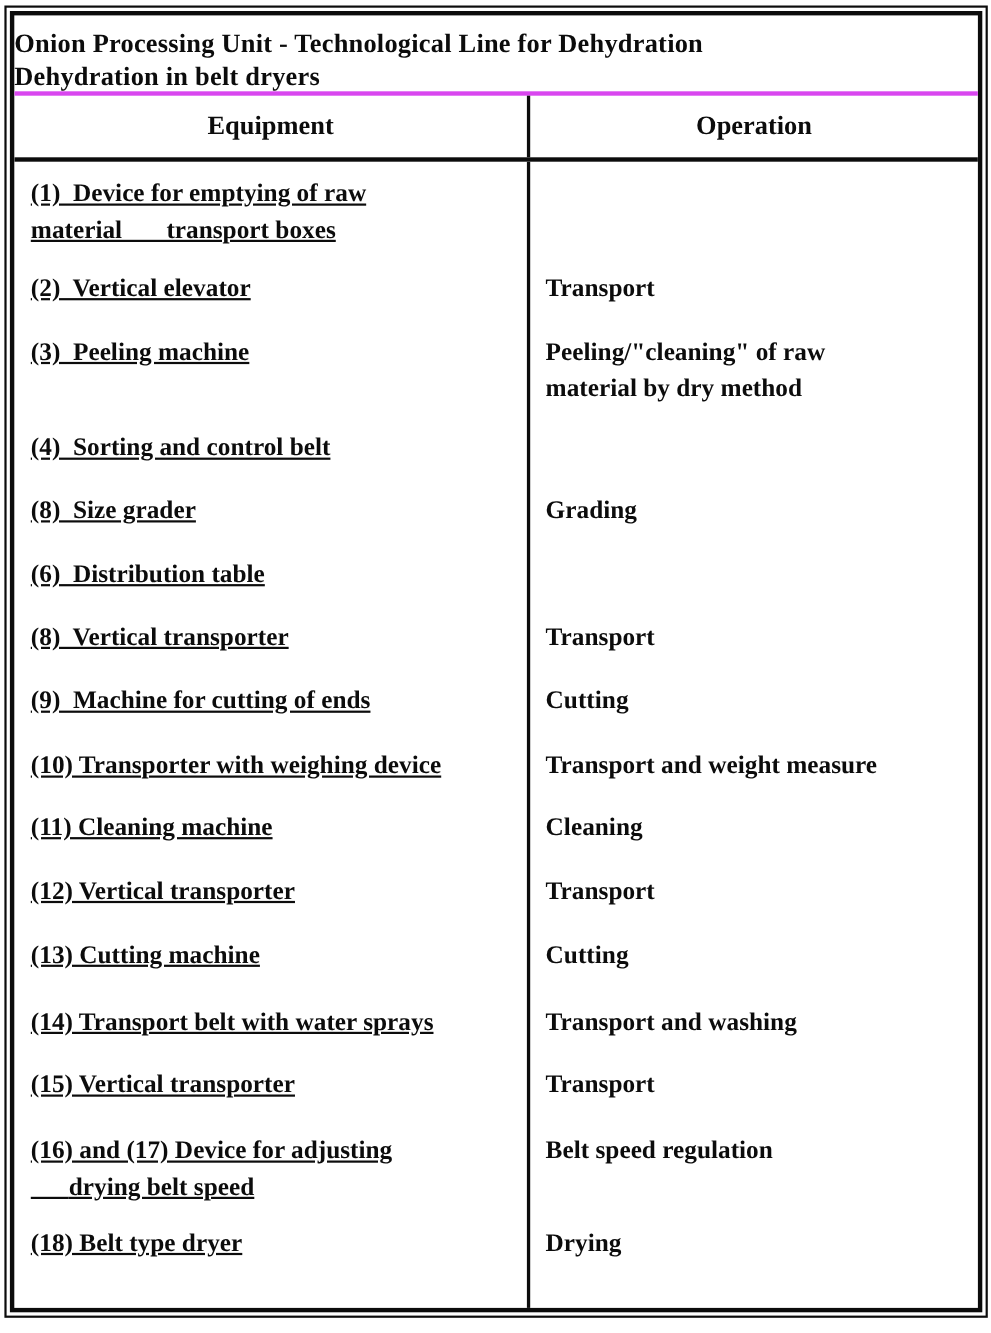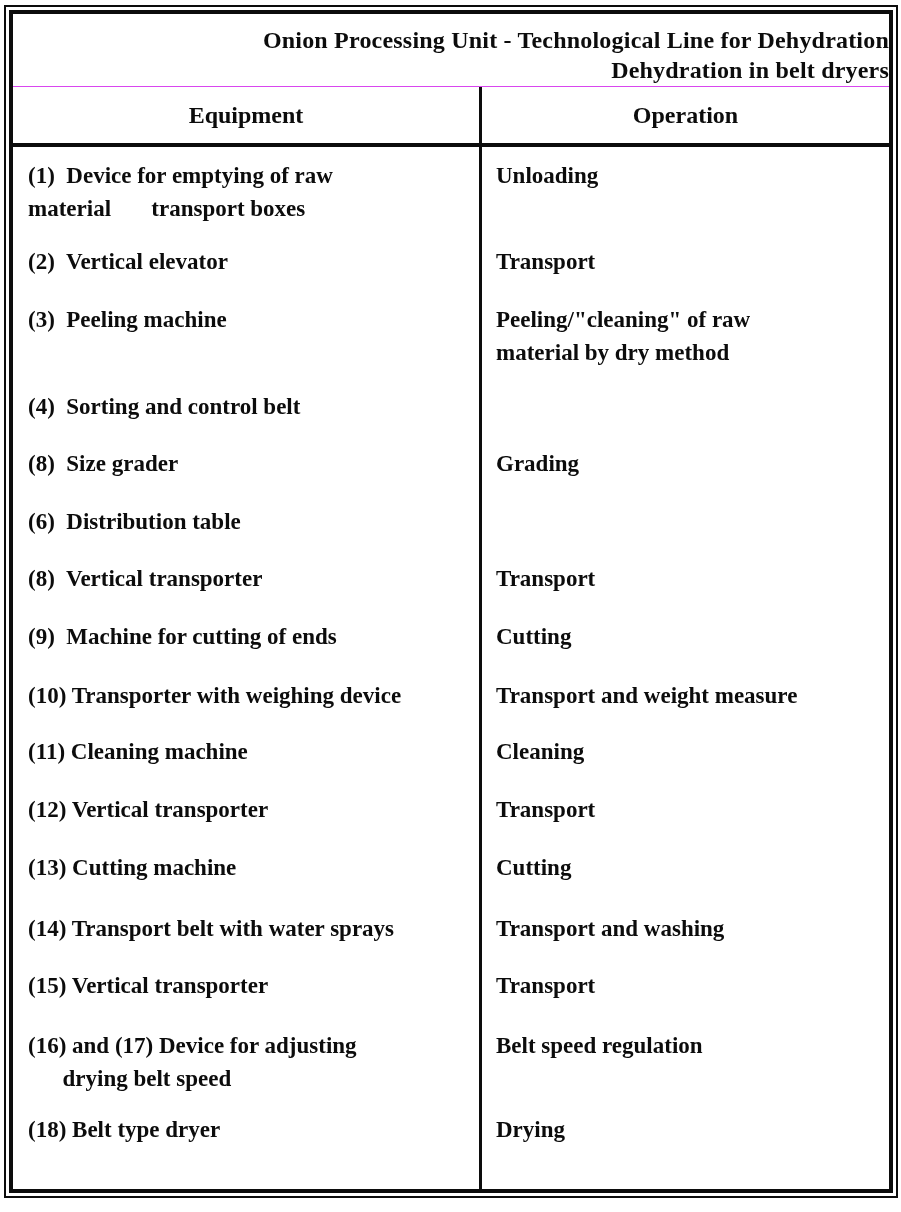--- a/index.html
+++ b/index.html
@@ -31,22 +31,22 @@
     width: 100%;
     height: 100%;
     border: 4px solid #0c0c0c;
     display: flex;
     flex-direction: column;
     overflow: hidden;
   }
   .title-block {
     box-sizing: border-box;
     height: 73px;
-    border-bottom: 1px solid #d946ef;
-    text-align: right;
+    border-bottom: 4px solid #d946ef;
+    text-align: left;
     padding-top: 11px;
     font-size: 24px;
     line-height: 30px;
     letter-spacing: 0.2px;
   }
   .header-row {
     box-sizing: border-box;
     height: 60px;
     border-bottom: 4px solid #0c0c0c;
     display: grid;
@@ -82,20 +82,21 @@
     align-items: start;
   }
   .cell {
     font-size: 23px;
     line-height: 33px;
     white-space: pre-wrap;
   }
   .cell.eq {
     padding-left: 15px;
     padding-right: 24px;
+    text-decoration: underline;
   }
   .cell.op {
     padding-left: 14px;
     padding-right: 10px;
   }
 </style>
 </head>
 <body>
 
 <div class="frame-outer">
@@ -110,21 +111,20 @@
       <div class="header-cell eq">Equipment</div>
       <div class="header-cell op">Operation</div>
     </div>
 
     <div class="table-body">
       <div class="col-divider"></div>
 
       <div class="row" style="height:86px">
         <div class="cell eq">(1)  Device for emptying of raw
 material       transport boxes</div>
-        <div class="cell op">Unloading</div>
       </div>
       <div class="row" style="height:58px">
         <div class="cell eq">(2)  Vertical elevator</div>
         <div class="cell op">Transport</div>
       </div>
       <div class="row" style="height:87px">
         <div class="cell eq">(3)  Peeling machine</div>
         <div class="cell op">Peeling/"cleaning" of raw
 material by dry method</div>
       </div>

